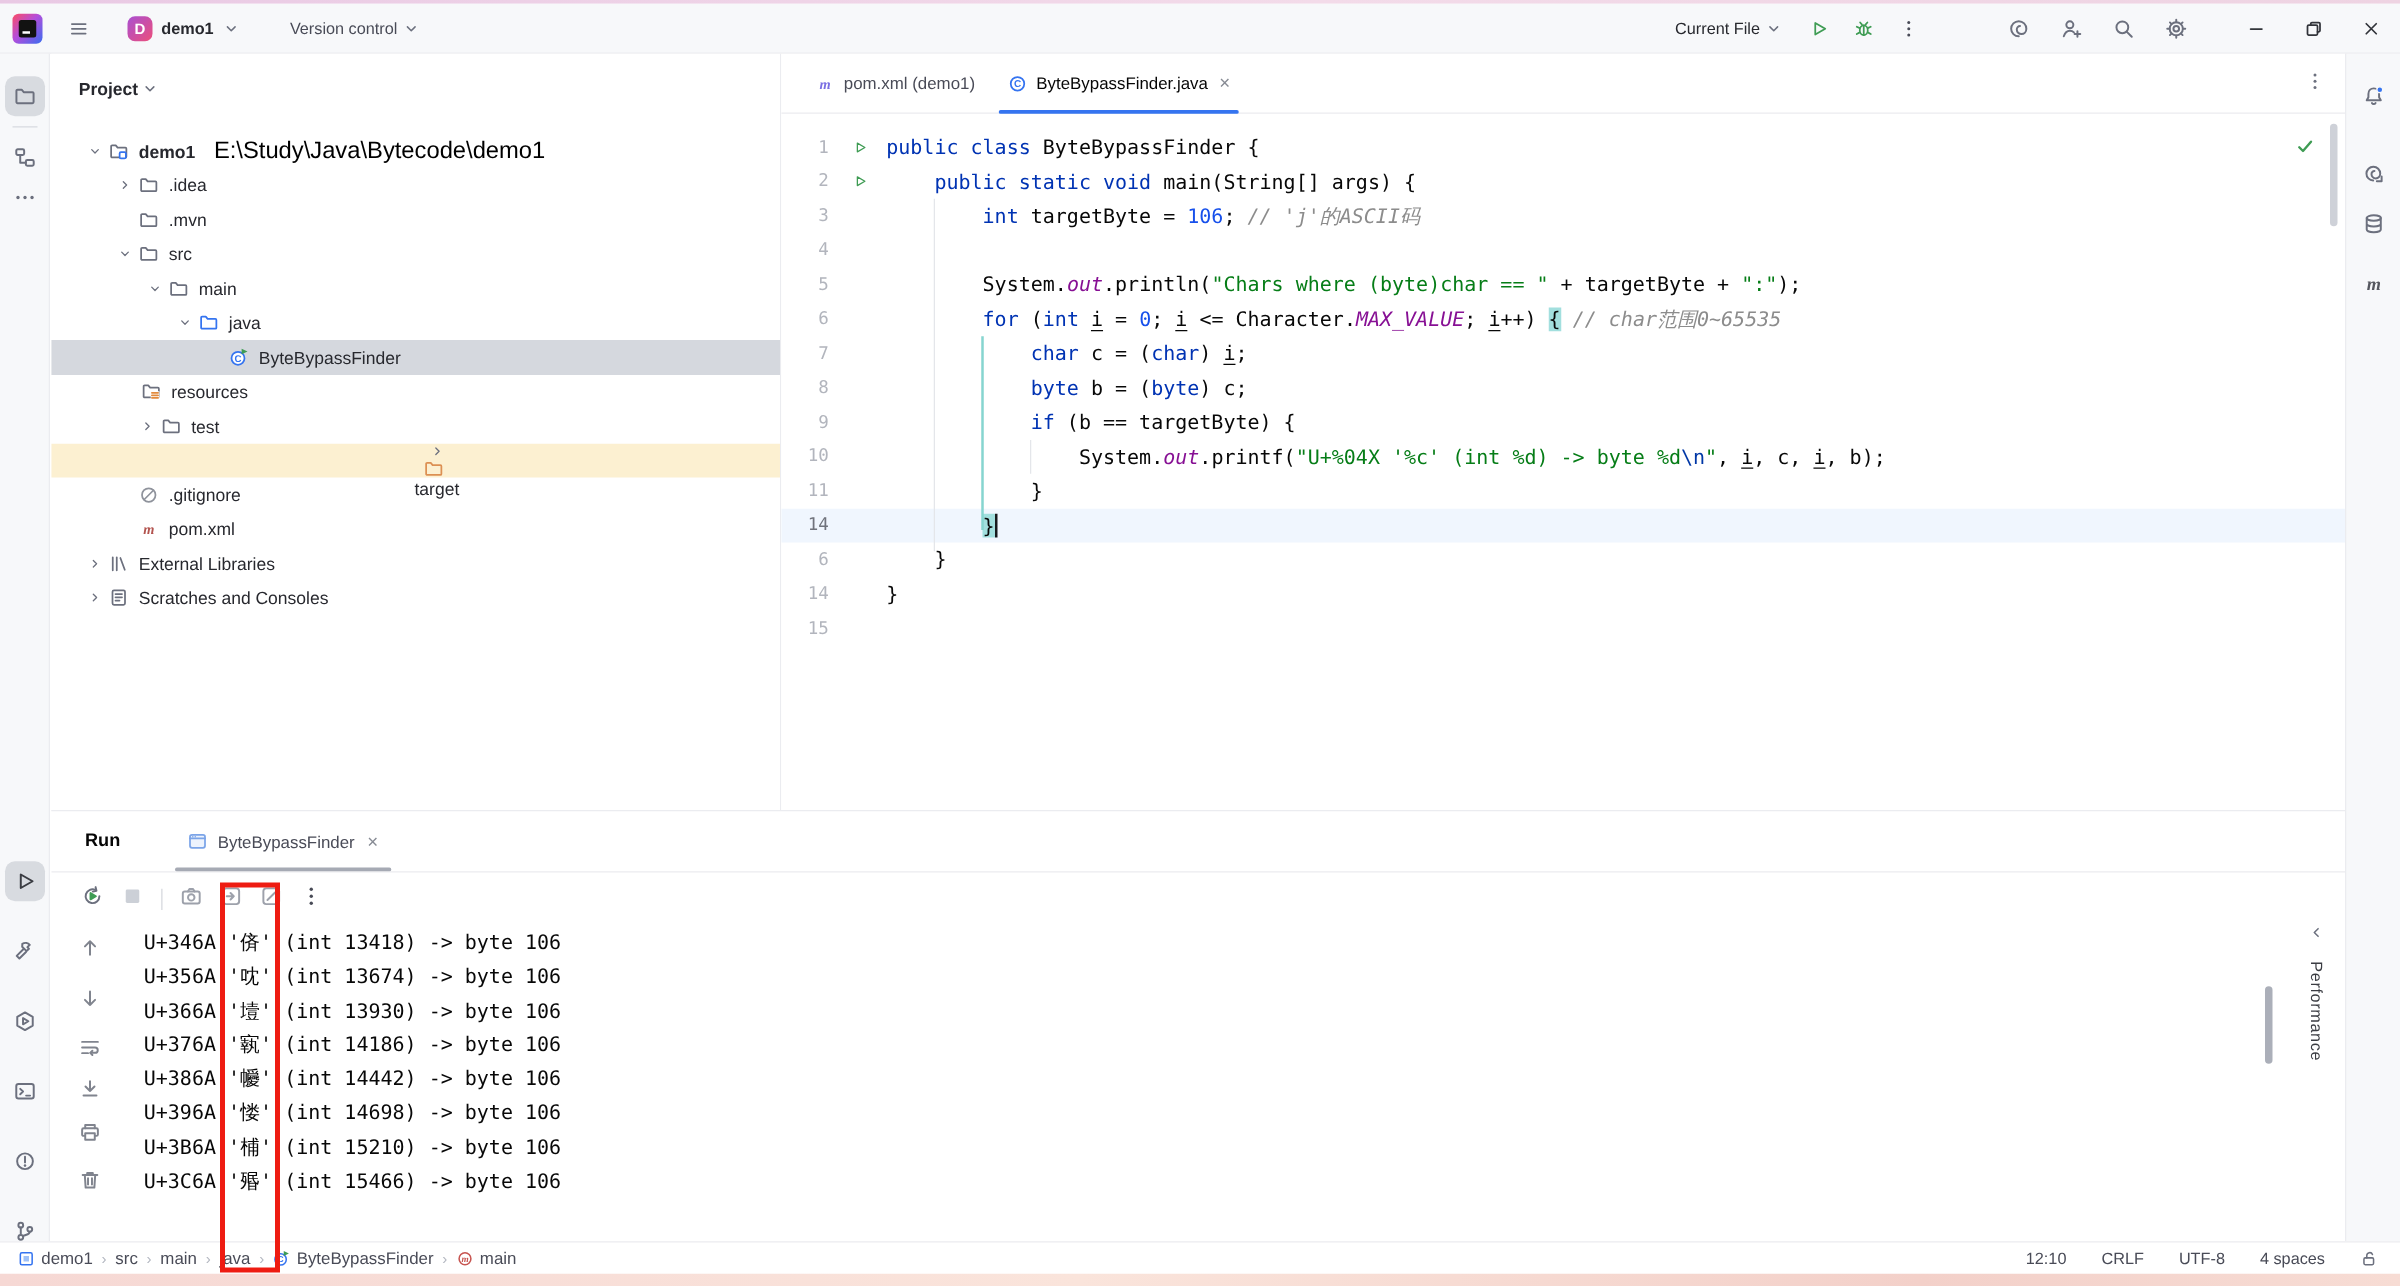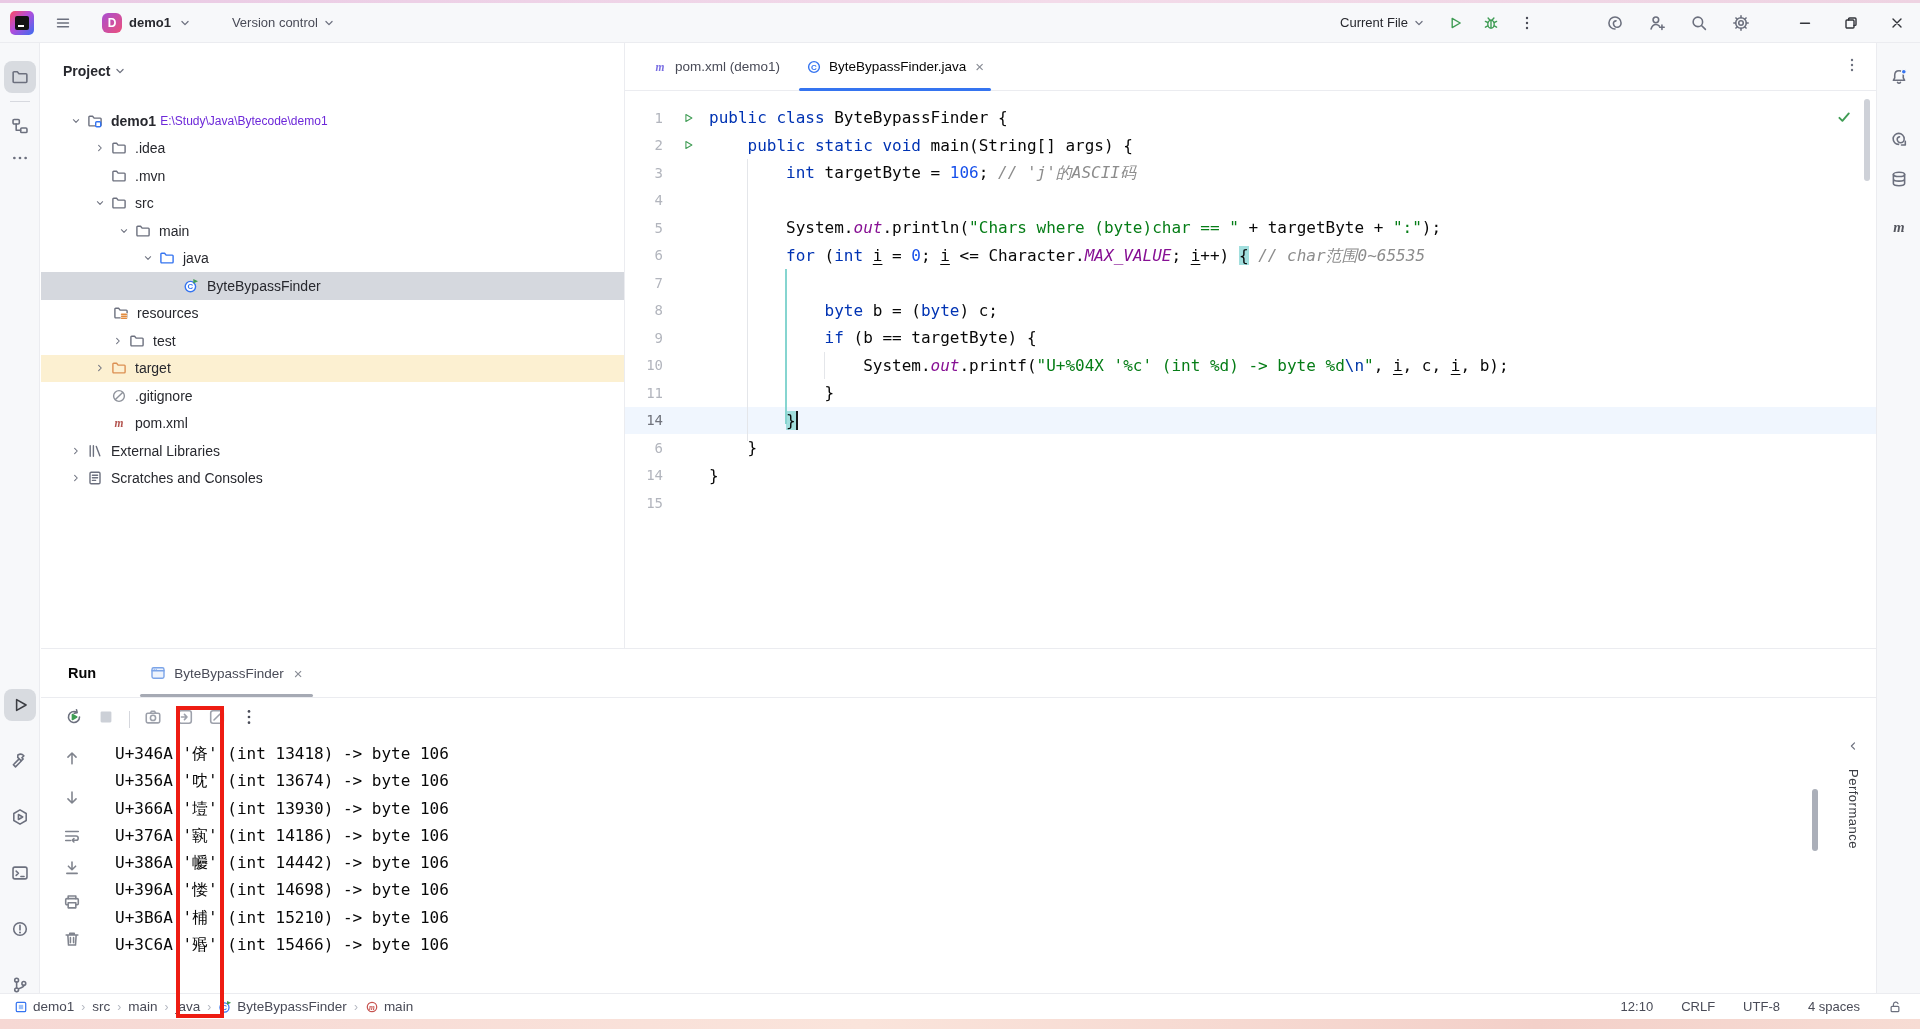--- a/index.html
+++ b/index.html
@@ -43,21 +43,21 @@
 
   
   #project-panel{left:41px;top:43px;width:584px;height:605px;background:#fff;border-right:1px solid #ebecf0;box-sizing:border-box;overflow:hidden}
   #project-header{display:flex;align-items:center;gap:3px;padding:20px 0 0 22px;font-size:14px;font-weight:700;color:#27282e}
   #tree{position:absolute;left:0;top:64px;width:100%}
   .tree-row{height:27.5px;display:flex;align-items:center;font-size:14px;color:#27282e;white-space:nowrap}
   .tree-row.selected{background:#d5d8de}
   .tree-row.warm{background:#fcf0d1}
   .tree-chev{width:18px;display:inline-flex;justify-content:center;color:#6c707e;flex:none}
   .tree-ico{width:20px;display:inline-flex;justify-content:center;margin-right:6px;flex:none}
-  .tree-sub{color:#6d28d9;margin-left:4px;font-size:12px}
+  .tree-sub{color:#000000;margin-left:15px;font-size:19px}
   .tree-label.bold{font-weight:700}
 
   
   #editor{left:625px;top:43px;width:1251px;height:605px;background:#fff;overflow:hidden}
   #tabbar{position:absolute;left:0;top:0;width:100%;height:48px;border-bottom:1px solid #ebecf0;box-sizing:border-box;
           display:flex;align-items:stretch;padding-left:14px}
   .ed-tab{display:flex;align-items:center;gap:7px;padding:0 13px;font-size:13.5px;color:#494b57;position:relative}
   .ed-tab.active{color:#060606}
   .ed-tab.active::after{content:"";position:absolute;left:6px;right:6px;bottom:-1px;height:3px;background:#3574f0;border-radius:2px}
   .tab-close{color:#878b94;font-size:15px;margin-left:2px}
@@ -474,21 +474,21 @@
         </span>
         <span class="tree-ico">
           <span class="icon">
             <svg viewBox="0 0 16 16" fill="none" stroke="currentColor" stroke-width="1.4" stroke-linecap="round" stroke-linejoin="round">
               <path d="M1.9 4.1a.8.8 0 0 1 .8-.8h2.9l1.5 1.8h6.2a.8.8 0 0 1 .8.8v6.2a.8.8 0 0 1-.8.8H2.7a.8.8 0 0 1-.8-.8z"></path>
             </svg>
           </span>
         </span>
         <span class="tree-label">test</span>
       </div>
-      <div class="tree-row warm" style="padding-left: 50px;">
+      <div class="tree-row warm" style="padding-left: 34px; flex-direction: column;">
         <span class="tree-chev">
           <span class="icon sz12">
             <svg viewBox="0 0 16 16" fill="none" stroke="currentColor" stroke-width="1.4" stroke-linecap="round" stroke-linejoin="round">
               <path d="M6.2 4.5 9.7 8l-3.5 3.5"></path>
             </svg>
           </span>
         </span>
         <span class="tree-ico">
           <span class="icon">
             <svg viewBox="0 0 16 16" fill="none" stroke="#dc9053" stroke-width="1.4" stroke-linecap="round" stroke-linejoin="round">
@@ -626,20 +626,21 @@
         <span class="codeline"><span>        System.</span><span class="tk-fld">out</span><span>.println(</span><span class="tk-str">"Chars where (byte)char == "</span><span> + targetByte + </span><span class="tk-str">":"</span><span>);</span></span>
       </div>
       <div class="code-row">
         <span class="ln">6</span>
         <span class="runcol"></span>
         <span class="codeline"><span>        </span><span class="tk-kw">for</span><span> (</span><span class="tk-kw">int</span><span> </span><span class="tk-var">i</span><span> = </span><span class="tk-num">0</span><span>; </span><span class="tk-var">i</span><span> &lt;= Character.</span><span class="tk-fld">MAX_VALUE</span><span>; </span><span class="tk-var">i</span><span>++) </span><span class="tk-hl">{</span><span> </span><span class="tk-cmt">// char范围0~65535</span></span>
       </div>
       <div class="code-row">
         <span class="ln">7</span>
         <span class="runcol"></span>
+        <span class="codeline"><span>            </span><span class="tk-kw">char </span><span>c = (</span><span class="tk-kw">char</span><span>) </span><span class="tk-var">i</span><span>;</span></span>
       </div>
       <div class="code-row">
         <span class="ln">8</span>
         <span class="runcol"></span>
         <span class="codeline"><span>            </span><span class="tk-kw">byte </span><span>b = (</span><span class="tk-kw">byte</span><span>) c;</span></span>
       </div>
       <div class="code-row">
         <span class="ln">9</span>
         <span class="runcol"></span>
         <span class="codeline"><span>            </span><span class="tk-kw">if</span><span> (b == targetByte) {</span></span>

